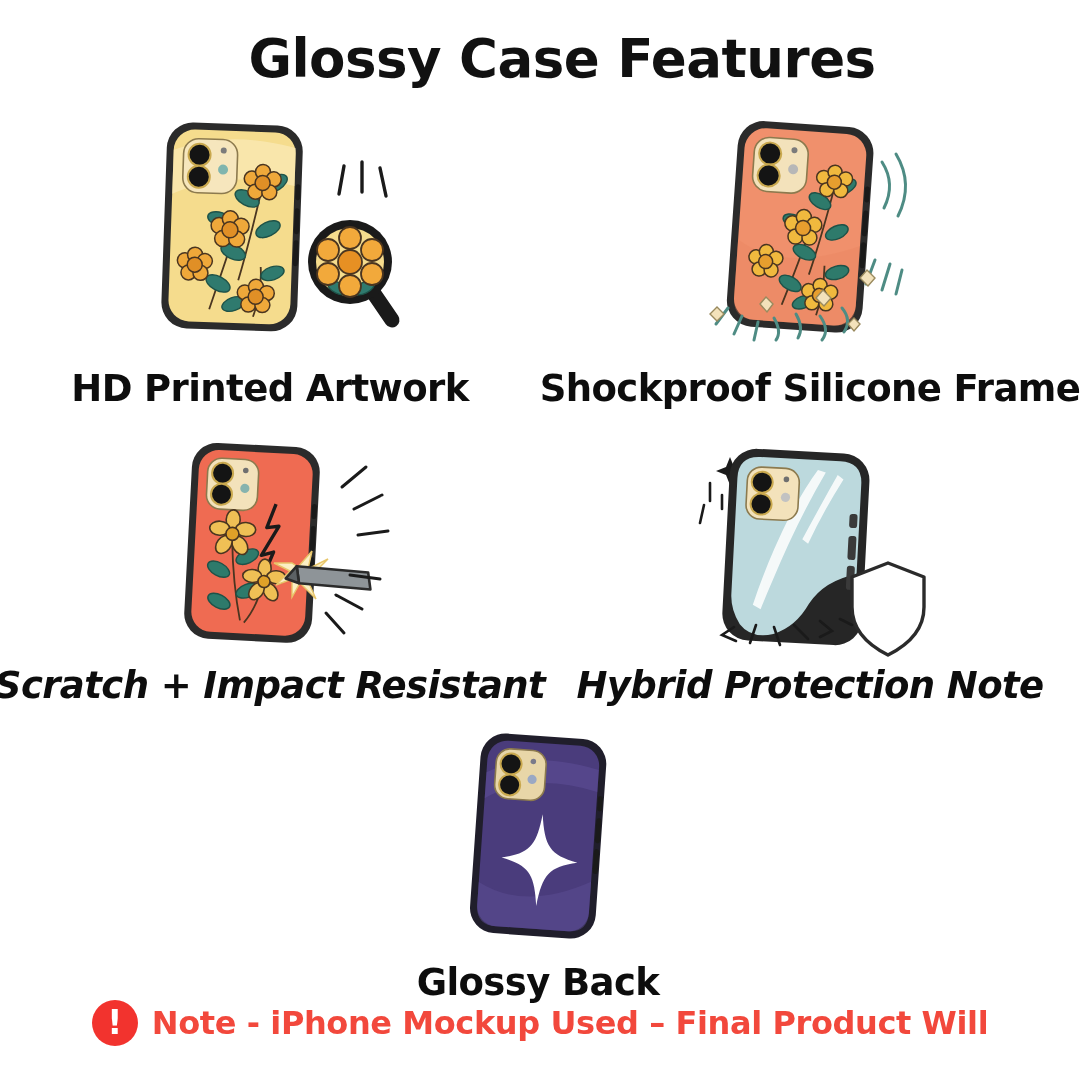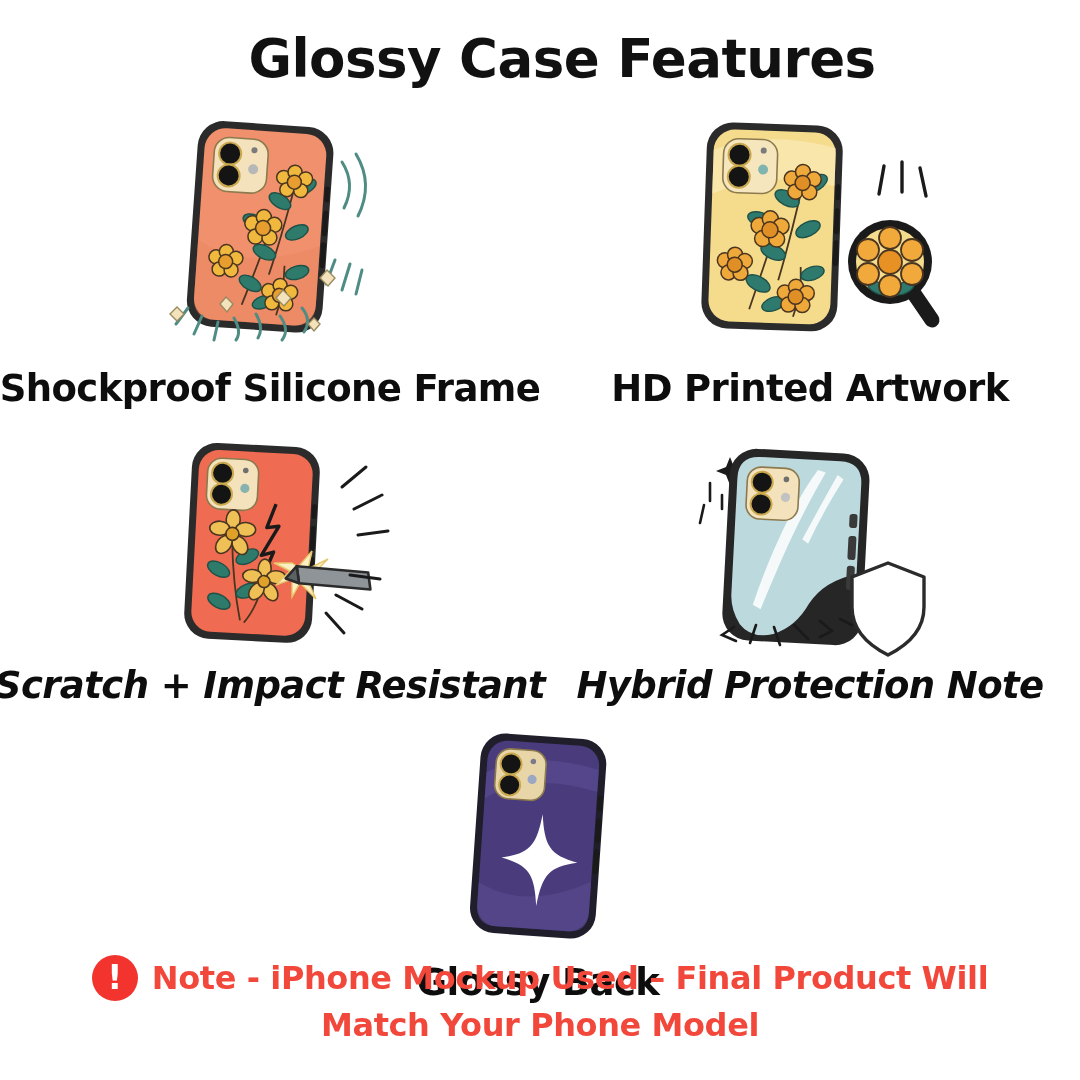--- a/index.html
+++ b/index.html
@@ -57,120 +57,20 @@
 </head>
 <body>
 
 <div class="page">
 
   <div class="title">Glossy Case Features</div>
 
   <div class="grid">
 
     <div class="row">
-
-      <div class="cell">
-        <div class="art">
-          <svg width="280" height="230" viewBox="0 0 280 230">
-            <g transform="translate(62,6) rotate(4 70 105)">
-              <rect x="0" y="0" width="136" height="206" rx="26" fill="#2B2B2B"></rect>
-              <rect x="7" y="7" width="122" height="192" rx="21" fill="#F0906C"></rect>
-              <path d="M7 120 Q55 150 129 118 L129 178 Q129 199 108 199 L28 199 Q7 199 7 178 Z" fill="#E8855F" opacity="0.35"></path>
-
-              <rect x="17" y="16" width="54" height="54" rx="15" fill="#F3E2BB" stroke="#8C7A4E" stroke-width="1.6"></rect>
-              <circle cx="33" cy="32" r="11" fill="#141414" stroke="#C9A84E" stroke-width="2"></circle>
-              <circle cx="33" cy="54" r="11" fill="#141414" stroke="#C9A84E" stroke-width="2"></circle>
-              <circle cx="57" cy="27" r="3" fill="#7B7B7B"></circle>
-              <circle cx="57" cy="46" r="5" fill="#B7B7B7"></circle>
-
-              <g stroke="#4A3520" stroke-width="1.8" fill="none">
-                <path d="M99 64 C94 90 88 120 80 150"></path>
-                <path d="M76 112 C70 136 62 160 55 182"></path>
-                <path d="M95 140 C96 160 94 176 90 190"></path>
-              </g>
-              <g fill="#2E7A6B" stroke="#1E5248" stroke-width="1.4">
-                <ellipse cx="110" cy="60" rx="12" ry="6.5" transform="rotate(-32 110 60)"></ellipse>
-                <ellipse cx="86" cy="76" rx="12" ry="6.5" transform="rotate(28 86 76)"></ellipse>
-                <ellipse cx="62" cy="98" rx="12" ry="6.5" transform="rotate(18 62 98)"></ellipse>
-                <ellipse cx="105" cy="106" rx="12" ry="6.5" transform="rotate(-28 105 106)"></ellipse>
-                <ellipse cx="74" cy="128" rx="12" ry="6.5" transform="rotate(22 74 128)"></ellipse>
-                <ellipse cx="108" cy="146" rx="12" ry="6.5" transform="rotate(-20 108 146)"></ellipse>
-                <ellipse cx="62" cy="160" rx="12" ry="6.5" transform="rotate(26 62 160)"></ellipse>
-                <ellipse cx="76" cy="178" rx="11" ry="6" transform="rotate(-24 76 178)"></ellipse>
-              </g>
-              <g fill="#F0B93E" stroke="#4A3520" stroke-width="1.5">
-                <g transform="translate(99,56)">
-                  <circle cx="-11" cy="-4" r="7"></circle>
-                    <circle cx="0" cy="-10" r="7"></circle>
-                    <circle cx="11" cy="-4" r="7"></circle>
-                  <circle cx="-7" cy="8" r="7"></circle>
-                    <circle cx="7" cy="8" r="7"></circle>
-                    <circle cx="0" cy="0" r="7" fill="#E79E2E"></circle>
-                </g>
-                <g transform="translate(71,104)">
-                  <circle cx="-11" cy="-4" r="7.5"></circle>
-                    <circle cx="0" cy="-11" r="7.5"></circle>
-                    <circle cx="11" cy="-4" r="7.5"></circle>
-                  <circle cx="-7" cy="9" r="7.5"></circle>
-                    <circle cx="7" cy="9" r="7.5"></circle>
-                    <circle cx="0" cy="0" r="7.5" fill="#E79E2E"></circle>
-                </g>
-                <g transform="translate(36,140)">
-                  <circle cx="-10" cy="-4" r="7"></circle>
-                    <circle cx="0" cy="-10" r="7"></circle>
-                    <circle cx="10" cy="-4" r="7"></circle>
-                  <circle cx="-6" cy="8" r="7"></circle>
-                    <circle cx="6" cy="8" r="7"></circle>
-                    <circle cx="0" cy="0" r="7" fill="#E79E2E"></circle>
-                </g>
-                <g transform="translate(92,170)">
-                  <circle cx="-11" cy="-4" r="7"></circle>
-                    <circle cx="0" cy="-10" r="7"></circle>
-                    <circle cx="11" cy="-4" r="7"></circle>
-                  <circle cx="-7" cy="8" r="7"></circle>
-                    <circle cx="7" cy="8" r="7"></circle>
-                    <circle cx="0" cy="0" r="7" fill="#E79E2E"></circle>
-                </g>
-              </g>
-
-              <g fill="#1A1A1A">
-                <rect x="130" y="58" width="5" height="16" rx="2.4"></rect>
-                <rect x="130" y="82" width="5" height="26" rx="2.4"></rect>
-                <rect x="130" y="114" width="5" height="26" rx="2.4"></rect>
-              </g>
-            </g>
-
-            <g stroke="#4E8C84" stroke-width="3" fill="none" stroke-linecap="round">
-              <path d="M212 44 Q226 66 214 90"></path>
-              <path d="M226 36 Q244 66 228 98"></path>
-              <path d="M205 142 L196 166"></path>
-              <path d="M220 146 L212 172"></path>
-              <path d="M232 152 L226 176"></path>
-            </g>
-
-            <g stroke="#4E8C84" stroke-width="3" fill="none" stroke-linecap="round">
-              <path d="M58 190 L46 206"></path>
-              <path d="M72 198 L64 216"></path>
-              <path d="M88 204 L84 222"></path>
-              <path d="M104 200 Q112 214 106 222"></path>
-              <path d="M126 196 Q134 210 128 220"></path>
-              <path d="M150 198 Q160 212 152 222"></path>
-              <path d="M172 190 Q182 202 174 214"></path>
-            </g>
-            <g fill="#F3E2BB" stroke="#9A8A5E" stroke-width="1.4">
-              <path d="M40 196 l7 -7 7 7 -7 7 z"></path>
-              <path d="M90 186 l6 -7 7 7 -6 8 z"></path>
-              <path d="M146 180 l7 -8 8 8 -7 8 z"></path>
-              <path d="M190 160 l7 -8 8 8 -7 8 z"></path>
-              <path d="M178 206 l6 -6 6 6 -6 7 z"></path>
-            </g>
-          </svg>
-        </div>
-        <div class="caption cap-row1">Shockproof Silicone Frame</div>
-      </div>
 
       <div class="cell">
         <div class="art">
           <svg width="280" height="230" viewBox="0 0 280 230">
             <g transform="translate(34,6) rotate(2 70 105)">
               <rect x="0" y="0" width="136" height="206" rx="26" fill="#2B2B2B"></rect>
               <rect x="7" y="7" width="122" height="192" rx="21" fill="#F5DC8D"></rect>
               <path d="M7 28 Q60 6 129 22 L129 60 Q60 46 7 72 Z" fill="#FBEFC4" opacity="0.55"></path>
               <rect x="17" y="16" width="54" height="54" rx="15" fill="#F6E6BD" stroke="#8C7A4E" stroke-width="1.6"></rect>
               <circle cx="33" cy="32" r="11" fill="#141414" stroke="#C9A84E" stroke-width="2"></circle>
@@ -254,20 +154,120 @@
                 <circle cx="42" cy="66" r="11"></circle>
                   <circle cx="20" cy="54" r="11"></circle>
                   <circle cx="20" cy="30" r="11"></circle>
                 <circle cx="42" cy="42" r="12" fill="#E79023"></circle>
               </g>
             </g>
           </svg>
         </div>
         <div class="caption cap-row1">HD Printed Artwork</div>
       </div>
+
+      <div class="cell">
+        <div class="art">
+          <svg width="280" height="230" viewBox="0 0 280 230">
+            <g transform="translate(62,6) rotate(4 70 105)">
+              <rect x="0" y="0" width="136" height="206" rx="26" fill="#2B2B2B"></rect>
+              <rect x="7" y="7" width="122" height="192" rx="21" fill="#F0906C"></rect>
+              <path d="M7 120 Q55 150 129 118 L129 178 Q129 199 108 199 L28 199 Q7 199 7 178 Z" fill="#E8855F" opacity="0.35"></path>
+
+              <rect x="17" y="16" width="54" height="54" rx="15" fill="#F3E2BB" stroke="#8C7A4E" stroke-width="1.6"></rect>
+              <circle cx="33" cy="32" r="11" fill="#141414" stroke="#C9A84E" stroke-width="2"></circle>
+              <circle cx="33" cy="54" r="11" fill="#141414" stroke="#C9A84E" stroke-width="2"></circle>
+              <circle cx="57" cy="27" r="3" fill="#7B7B7B"></circle>
+              <circle cx="57" cy="46" r="5" fill="#B7B7B7"></circle>
+
+              <g stroke="#4A3520" stroke-width="1.8" fill="none">
+                <path d="M99 64 C94 90 88 120 80 150"></path>
+                <path d="M76 112 C70 136 62 160 55 182"></path>
+                <path d="M95 140 C96 160 94 176 90 190"></path>
+              </g>
+              <g fill="#2E7A6B" stroke="#1E5248" stroke-width="1.4">
+                <ellipse cx="110" cy="60" rx="12" ry="6.5" transform="rotate(-32 110 60)"></ellipse>
+                <ellipse cx="86" cy="76" rx="12" ry="6.5" transform="rotate(28 86 76)"></ellipse>
+                <ellipse cx="62" cy="98" rx="12" ry="6.5" transform="rotate(18 62 98)"></ellipse>
+                <ellipse cx="105" cy="106" rx="12" ry="6.5" transform="rotate(-28 105 106)"></ellipse>
+                <ellipse cx="74" cy="128" rx="12" ry="6.5" transform="rotate(22 74 128)"></ellipse>
+                <ellipse cx="108" cy="146" rx="12" ry="6.5" transform="rotate(-20 108 146)"></ellipse>
+                <ellipse cx="62" cy="160" rx="12" ry="6.5" transform="rotate(26 62 160)"></ellipse>
+                <ellipse cx="76" cy="178" rx="11" ry="6" transform="rotate(-24 76 178)"></ellipse>
+              </g>
+              <g fill="#F0B93E" stroke="#4A3520" stroke-width="1.5">
+                <g transform="translate(99,56)">
+                  <circle cx="-11" cy="-4" r="7"></circle>
+                    <circle cx="0" cy="-10" r="7"></circle>
+                    <circle cx="11" cy="-4" r="7"></circle>
+                  <circle cx="-7" cy="8" r="7"></circle>
+                    <circle cx="7" cy="8" r="7"></circle>
+                    <circle cx="0" cy="0" r="7" fill="#E79E2E"></circle>
+                </g>
+                <g transform="translate(71,104)">
+                  <circle cx="-11" cy="-4" r="7.5"></circle>
+                    <circle cx="0" cy="-11" r="7.5"></circle>
+                    <circle cx="11" cy="-4" r="7.5"></circle>
+                  <circle cx="-7" cy="9" r="7.5"></circle>
+                    <circle cx="7" cy="9" r="7.5"></circle>
+                    <circle cx="0" cy="0" r="7.5" fill="#E79E2E"></circle>
+                </g>
+                <g transform="translate(36,140)">
+                  <circle cx="-10" cy="-4" r="7"></circle>
+                    <circle cx="0" cy="-10" r="7"></circle>
+                    <circle cx="10" cy="-4" r="7"></circle>
+                  <circle cx="-6" cy="8" r="7"></circle>
+                    <circle cx="6" cy="8" r="7"></circle>
+                    <circle cx="0" cy="0" r="7" fill="#E79E2E"></circle>
+                </g>
+                <g transform="translate(92,170)">
+                  <circle cx="-11" cy="-4" r="7"></circle>
+                    <circle cx="0" cy="-10" r="7"></circle>
+                    <circle cx="11" cy="-4" r="7"></circle>
+                  <circle cx="-7" cy="8" r="7"></circle>
+                    <circle cx="7" cy="8" r="7"></circle>
+                    <circle cx="0" cy="0" r="7" fill="#E79E2E"></circle>
+                </g>
+              </g>
+
+              <g fill="#1A1A1A">
+                <rect x="130" y="58" width="5" height="16" rx="2.4"></rect>
+                <rect x="130" y="82" width="5" height="26" rx="2.4"></rect>
+                <rect x="130" y="114" width="5" height="26" rx="2.4"></rect>
+              </g>
+            </g>
+
+            <g stroke="#4E8C84" stroke-width="3" fill="none" stroke-linecap="round">
+              <path d="M212 44 Q226 66 214 90"></path>
+              <path d="M226 36 Q244 66 228 98"></path>
+              <path d="M205 142 L196 166"></path>
+              <path d="M220 146 L212 172"></path>
+              <path d="M232 152 L226 176"></path>
+            </g>
+
+            <g stroke="#4E8C84" stroke-width="3" fill="none" stroke-linecap="round">
+              <path d="M58 190 L46 206"></path>
+              <path d="M72 198 L64 216"></path>
+              <path d="M88 204 L84 222"></path>
+              <path d="M104 200 Q112 214 106 222"></path>
+              <path d="M126 196 Q134 210 128 220"></path>
+              <path d="M150 198 Q160 212 152 222"></path>
+              <path d="M172 190 Q182 202 174 214"></path>
+            </g>
+            <g fill="#F3E2BB" stroke="#9A8A5E" stroke-width="1.4">
+              <path d="M40 196 l7 -7 7 7 -7 7 z"></path>
+              <path d="M90 186 l6 -7 7 7 -6 8 z"></path>
+              <path d="M146 180 l7 -8 8 8 -7 8 z"></path>
+              <path d="M190 160 l7 -8 8 8 -7 8 z"></path>
+              <path d="M178 206 l6 -6 6 6 -6 7 z"></path>
+            </g>
+          </svg>
+        </div>
+        <div class="caption cap-row1">Shockproof Silicone Frame</div>
+      </div>
     </div>
 
     <div class="row" style="margin-top:36px;font-style:italic;">
 
       <div class="cell">
         <div class="art small">
           <svg width="280" height="210" viewBox="0 0 280 210">
             <g transform="translate(58,2) rotate(3 66 98)">
               <rect x="0" y="0" width="128" height="196" rx="25" fill="#2B2B2B"></rect>
               <rect x="7" y="7" width="114" height="182" rx="20" fill="#EF6B52"></rect>
@@ -422,16 +422,15 @@
     </div>
   </div>
 
   <div class="note">
     <div class="note-line1">
       <span class="note-icon">
         <span class="bang">!</span>
       </span>
       <span class="note-text">Note - iPhone Mockup Used – Final Product Will</span>
     </div>
-    <div class="note-text note-line2">Match Your Phone Model</div>
   </div>
 
 </div>
 
 </body></html>

